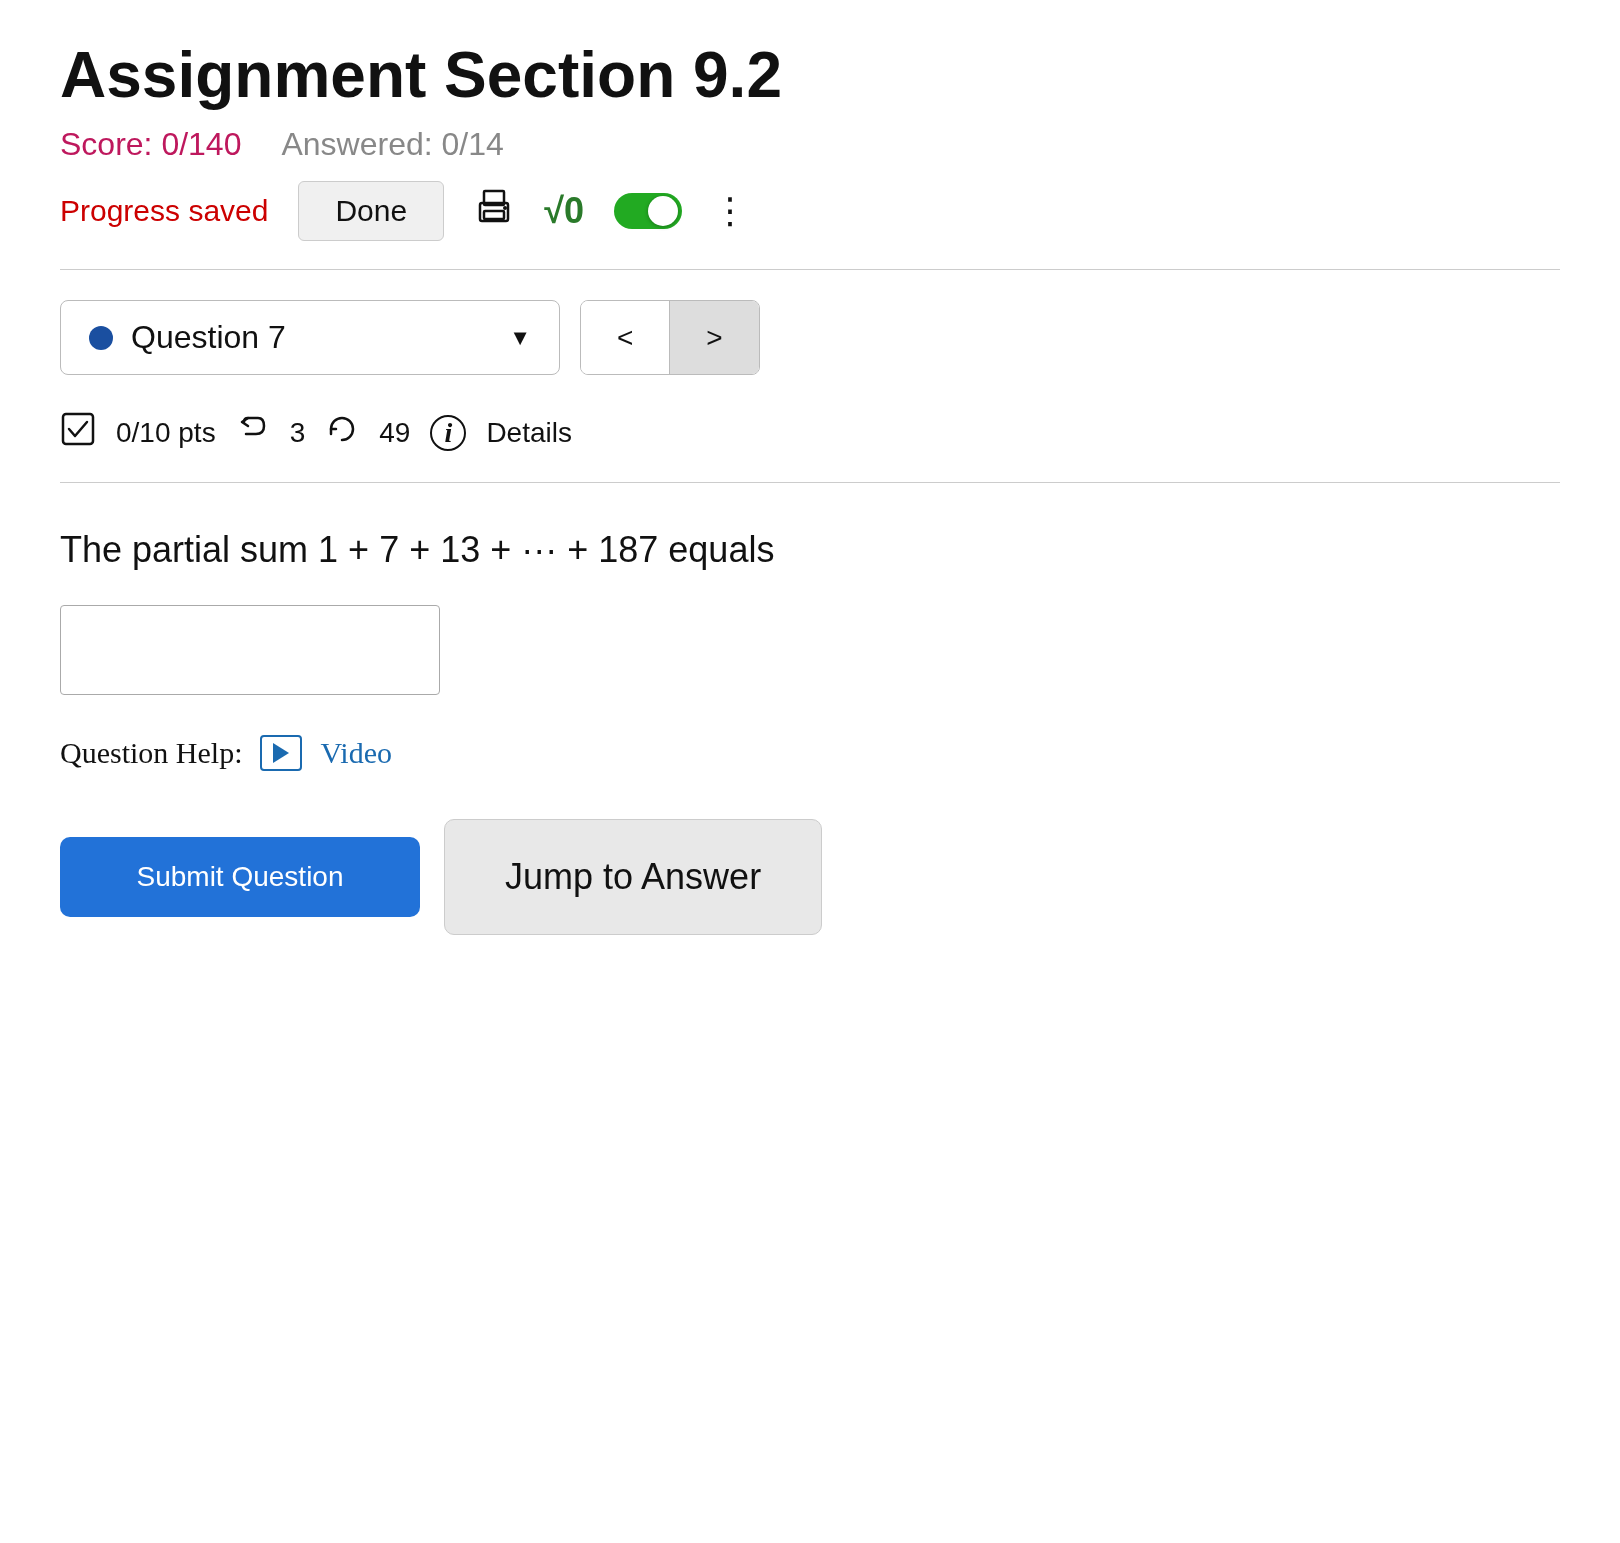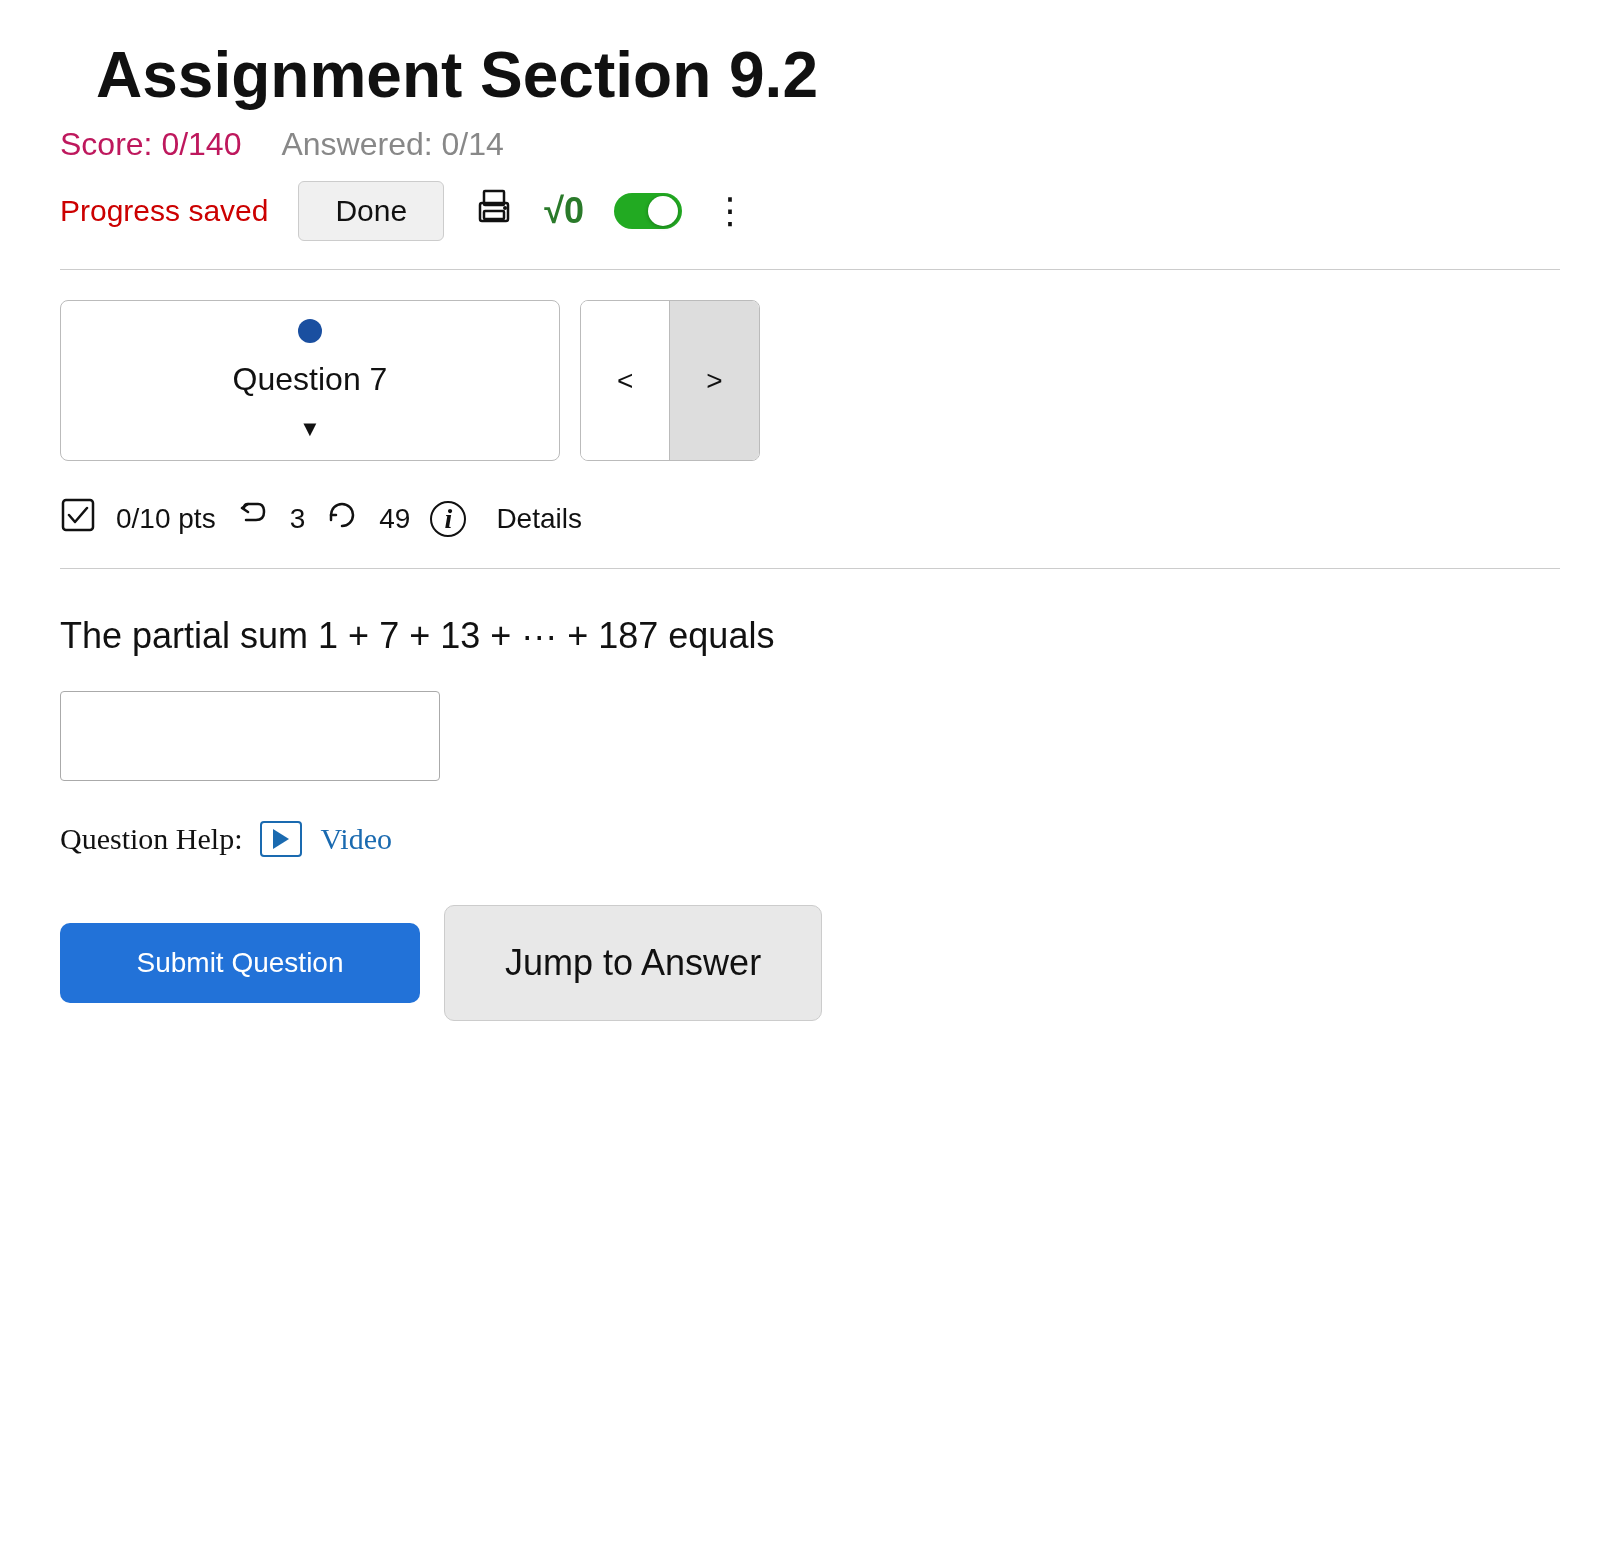--- a/index.html
+++ b/index.html
@@ -10,21 +10,20 @@
       width: 1620px;
       min-height: 1543px;
       padding: 40px 60px;
     }
 
     .page-title {
       font-size: 64px;
       font-weight: 900;
       line-height: 1.1;
       margin-bottom: 16px;
-      margin-left: 36px;
     }
 
     .score-row {
       display: flex;
       align-items: center;
       gap: 40px;
       font-size: 32px;
       margin-bottom: 18px;
     }
 
@@ -111,21 +110,20 @@
       align-items: center;
       gap: 18px;
       border: 1.5px solid #bbb;
       border-radius: 8px;
       padding: 18px 28px;
       font-size: 32px;
       cursor: pointer;
       background: #fff;
       min-width: 500px;
       justify-content: flex-start;
-      flex-direction: column;
     }
 
     .question-dot {
       width: 24px;
       height: 24px;
       background: #1a4fa0;
       border-radius: 50%;
       display: inline-block;
       flex-shrink: 0;
     }
@@ -185,21 +183,20 @@
       font-style: italic;
       font-weight: bold;
       font-family: serif;
       cursor: pointer;
     }
 
     .details-link {
       color: #111;
       font-size: 28px;
       cursor: pointer;
-      margin-left: 10px;
     }
 
     .divider2 {
       border: none;
       border-top: 1.5px solid #cccccc;
       margin-bottom: 40px;
     }
 
     .question-text {
       font-size: 36px;

